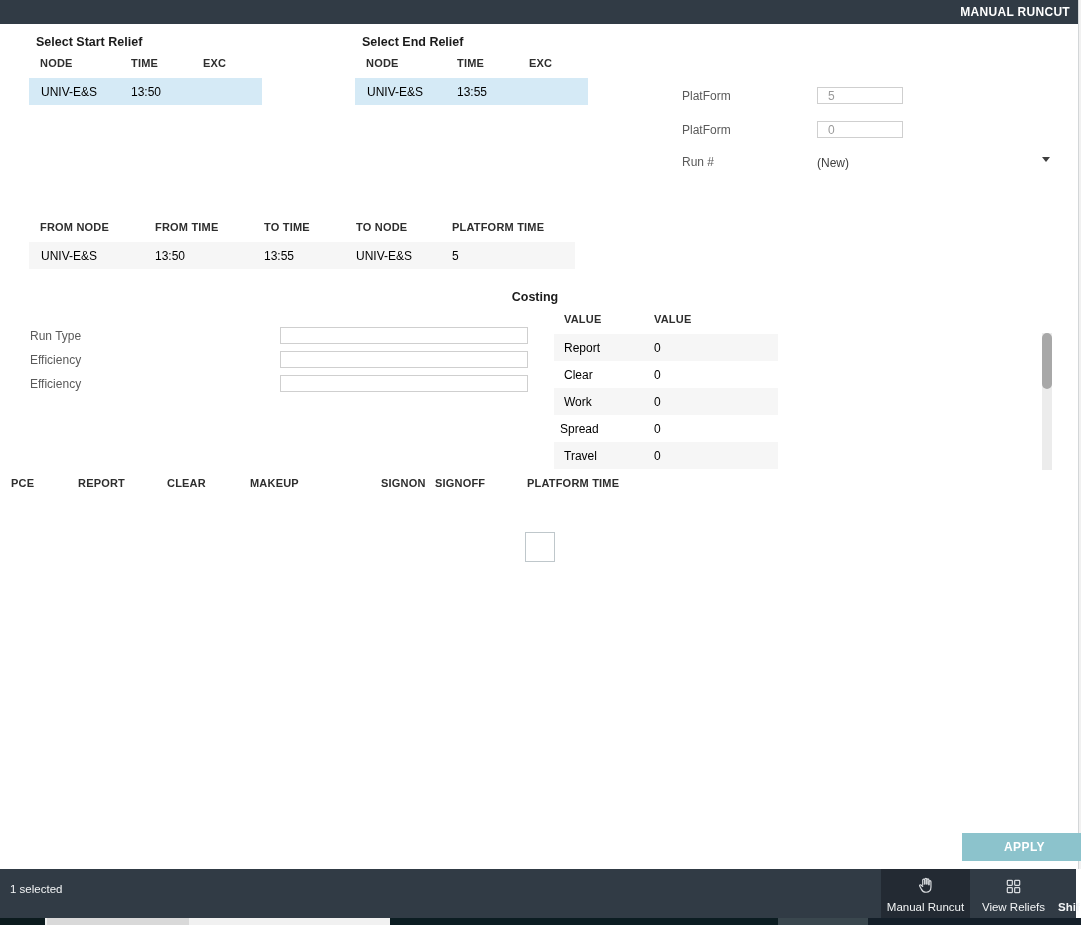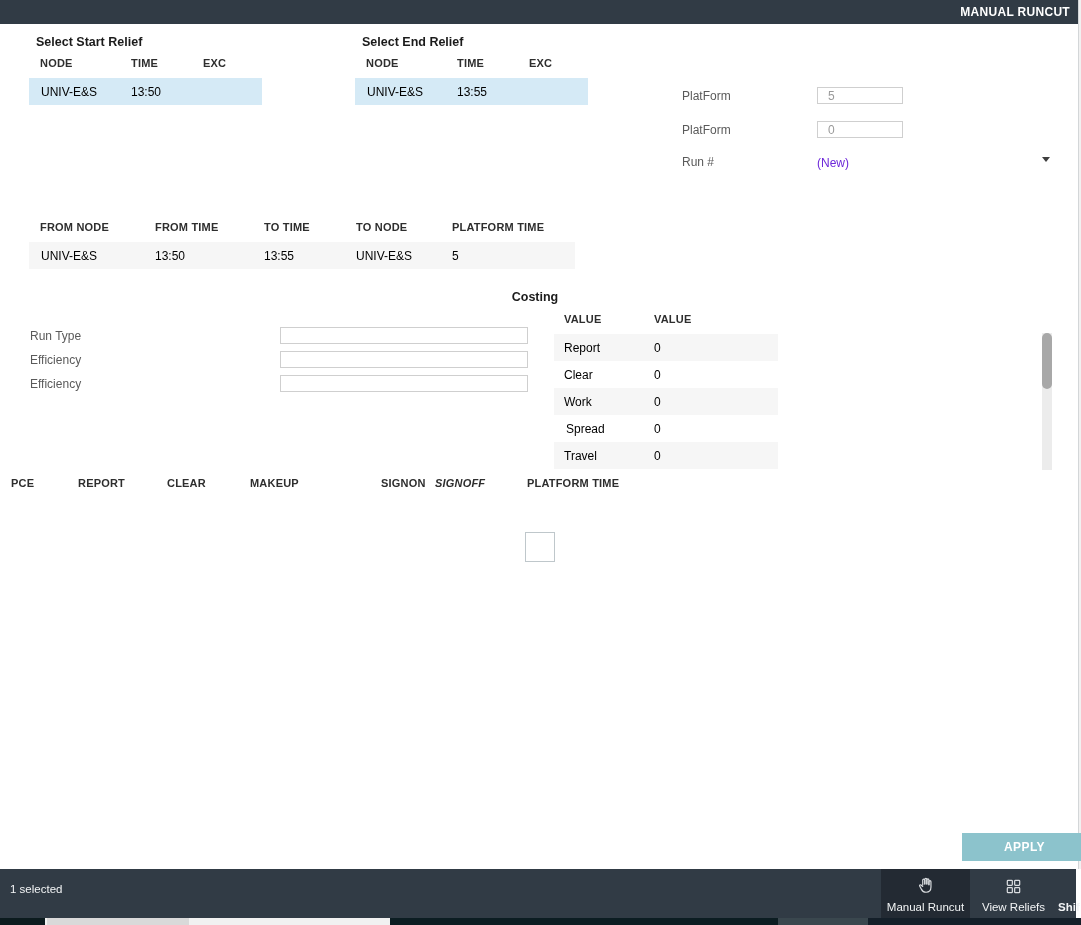--- a/index.html
+++ b/index.html
@@ -32,21 +32,21 @@
   .sel-blue{background:#d5eaf6;}
   .alt-grey{background:#f6f6f6;}
 
   .lbl{font-size:12px;color:#5a5a5a;white-space:nowrap;}
   .txt{
     position:absolute;border:1px solid #cfcfcf;height:15px;
     font-family:"Liberation Sans","DejaVu Sans",sans-serif;font-size:12px;
     padding:0 4px 0 10px;color:#444;background:#fff;outline:none;box-sizing:content-box;
   }
   .txt.small{width:70px;color:#9a9a9a;}
-  .runval{font-size:12px;color:#6d28d9;}
+  .runval{font-size:12px;color:#404040;}
   .caret{width:0;height:0;border-left:4px solid transparent;border-right:4px solid transparent;border-top:5px solid #3f3f3f;}
 
   
   .vtrack{left:1042px;top:333px;width:10px;height:137px;background:#ececec;}
   .vthumb{left:1042px;top:333px;width:10px;height:56px;background:#a8a8a8;border-radius:5px;}
 
   .mini-box{left:525px;top:532px;width:30px;height:30px;border:1px solid #bfc7cb;background:#fff;box-sizing:border-box;}
 
   .apply-btn{
     left:962px;top:833px;width:125px;height:28px;
@@ -139,37 +139,37 @@
 </div>
 <div class="row" style="left:554px;top:361px;width:224px;">
   <span class="cell" style="left:10px;">Clear</span>
   <span class="cell" style="left:100px;">0</span>
 </div>
 <div class="row alt-grey" style="left:554px;top:388px;width:224px;">
   <span class="cell" style="left:10px;">Work</span>
   <span class="cell" style="left:100px;">0</span>
 </div>
 <div class="row" style="left:554px;top:415px;width:224px;">
-  <span class="cell" style="left:12px;">Spread</span>
+  <span class="cell" style="left:6px;">Spread</span>
   <span class="cell" style="left:100px;">0</span>
 </div>
 <div class="row alt-grey" style="left:554px;top:442px;width:224px;">
   <span class="cell" style="left:10px;">Travel</span>
   <span class="cell" style="left:100px;">0</span>
 </div>
 
 <div class="abs vtrack"></div>
 <div class="abs vthumb"></div>
 
 <span class="abs th" style="left:11px;top:477px;">PCE</span>
 <span class="abs th" style="left:78px;top:477px;">REPORT</span>
 <span class="abs th" style="left:167px;top:477px;">CLEAR</span>
 <span class="abs th" style="left:250px;top:477px;">MAKEUP</span>
 <span class="abs th" style="left:344px;top:477px;margin-left:37px;">SIGNON</span>
-<span class="abs th" style="left:435px;top:477px;font-style:italic;">SIGNOFF</span>
+<span class="abs th" style="left:435px;top:477px;">SIGNOFF</span>
 <span class="abs th" style="left:527px;top:477px;">PLATFORM TIME</span>
 
 <div class="abs mini-box"></div>
 
 <button class="abs apply-btn">APPLY</button>
 
 <div class="abs bottombar">
   <span class="selected-text">1 selected</span>
 
   <div class="bb-btn bb-active" style="left:881px;width:89px;">

